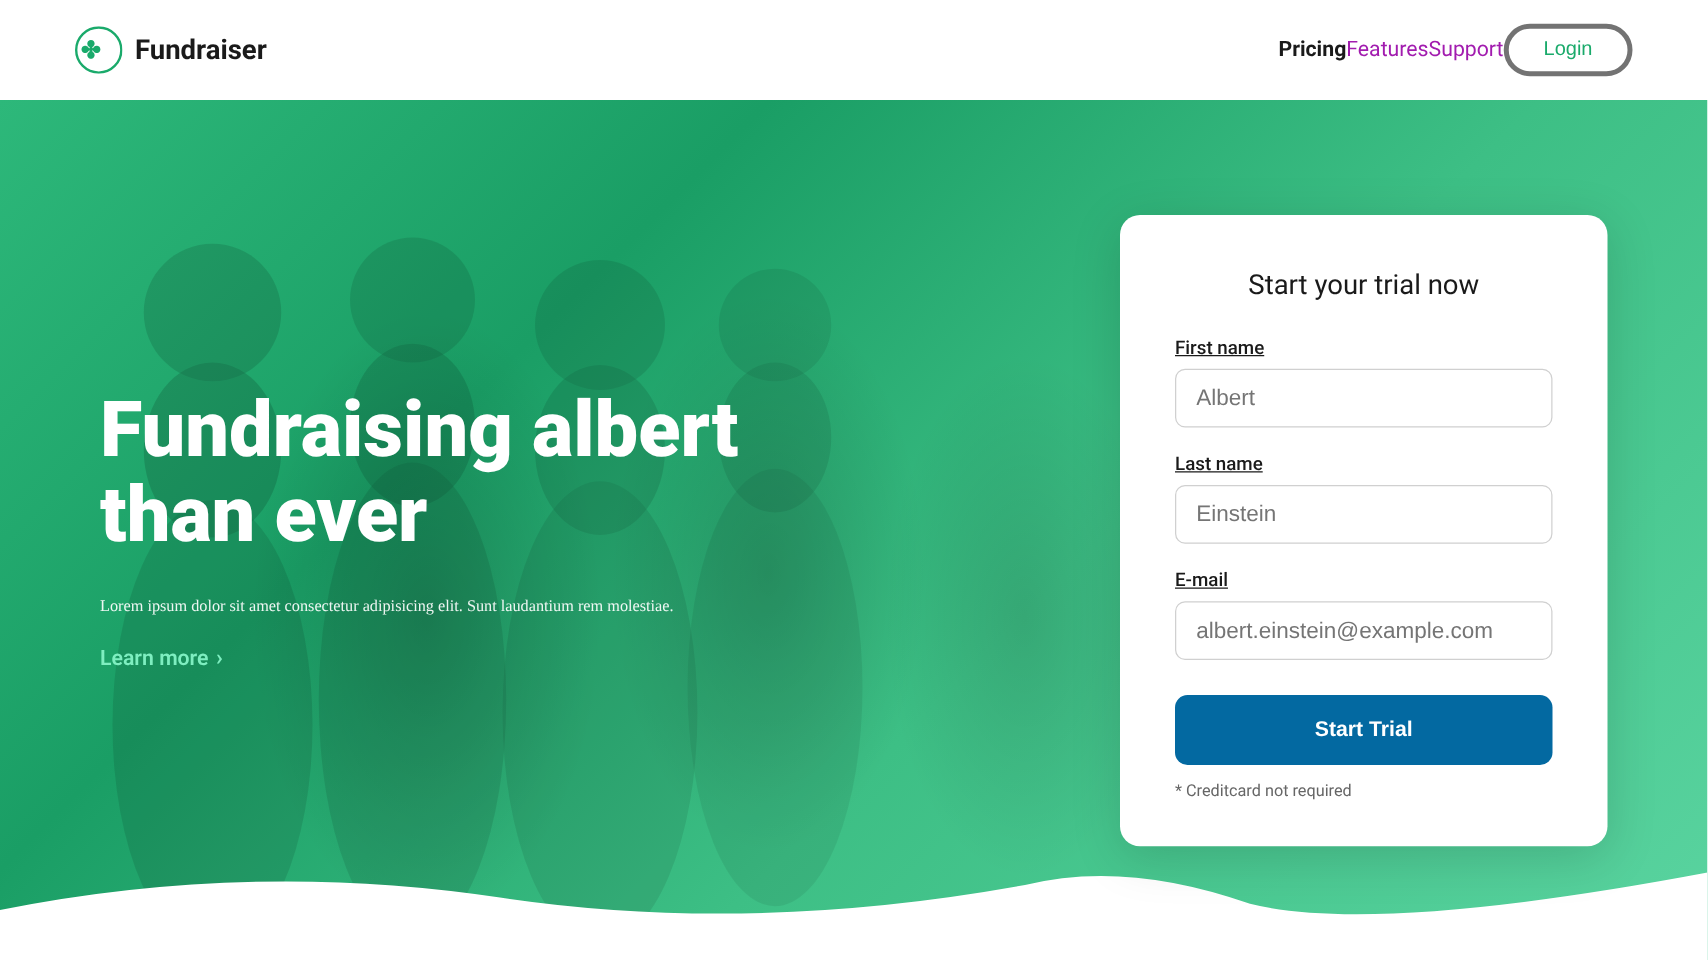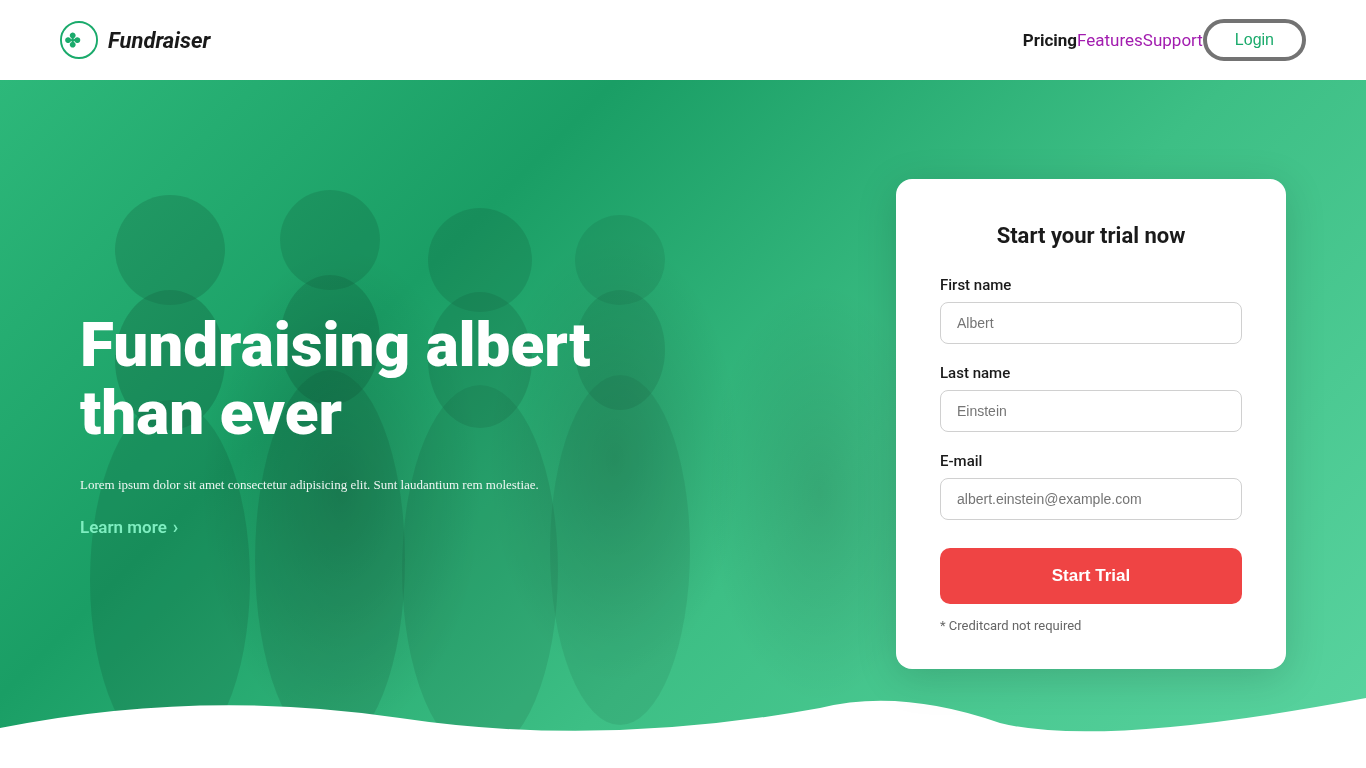--- a/index.html
+++ b/index.html
@@ -22,21 +22,20 @@
       gap: 10px;
     }
     .logo-icon {
       width: 38px;
       height: 38px;
     }
     .logo-text {
       font-size: 22px;
       font-weight: 700;
       color: #1a1a1a;
-      font-style: italic;
     }
     .navbar-links {
       display: flex;
       align-items: center;
     }
     .nav-link {
       font-size: 17px;
       color: #a21caf;
       cursor: pointer;
       text-decoration: none;
@@ -140,48 +139,49 @@
     .form-card {
       background: #fff;
       border-radius: 16px;
       padding: 44px 44px 36px;
       width: 390px;
       flex-shrink: 0;
       box-shadow: 0 8px 40px rgba(0,0,0,0.15);
     }
     .form-title {
       font-size: 22px;
-      font-weight: 700;
+      font-weight: 400;
       color: #1a1a1a;
       text-align: center;
       margin-bottom: 28px;
     }
     .form-field {
       margin-bottom: 20px;
     }
     .form-label {
       display: block;
       font-size: 15px;
       font-weight: 500;
       color: #1a1a1a;
       margin-bottom: 8px;
+      text-decoration: underline;
     }
     .form-input {
       width: 100%;
       border: 1.5px solid #d0d0d0;
       border-radius: 8px;
       padding: 12px 16px;
-      font-size: 14px;
+      font-size: 18px;
       color: #999;
       outline: none;
       background: #fff;
     }
     .start-trial-btn {
       width: 100%;
-      background: #ef4444;
+      background: #0369a1;
       color: #fff;
       border: none;
       border-radius: 10px;
       padding: 18px;
       font-size: 17px;
       font-weight: 700;
       cursor: pointer;
       margin-top: 8px;
       margin-bottom: 14px;
     }

